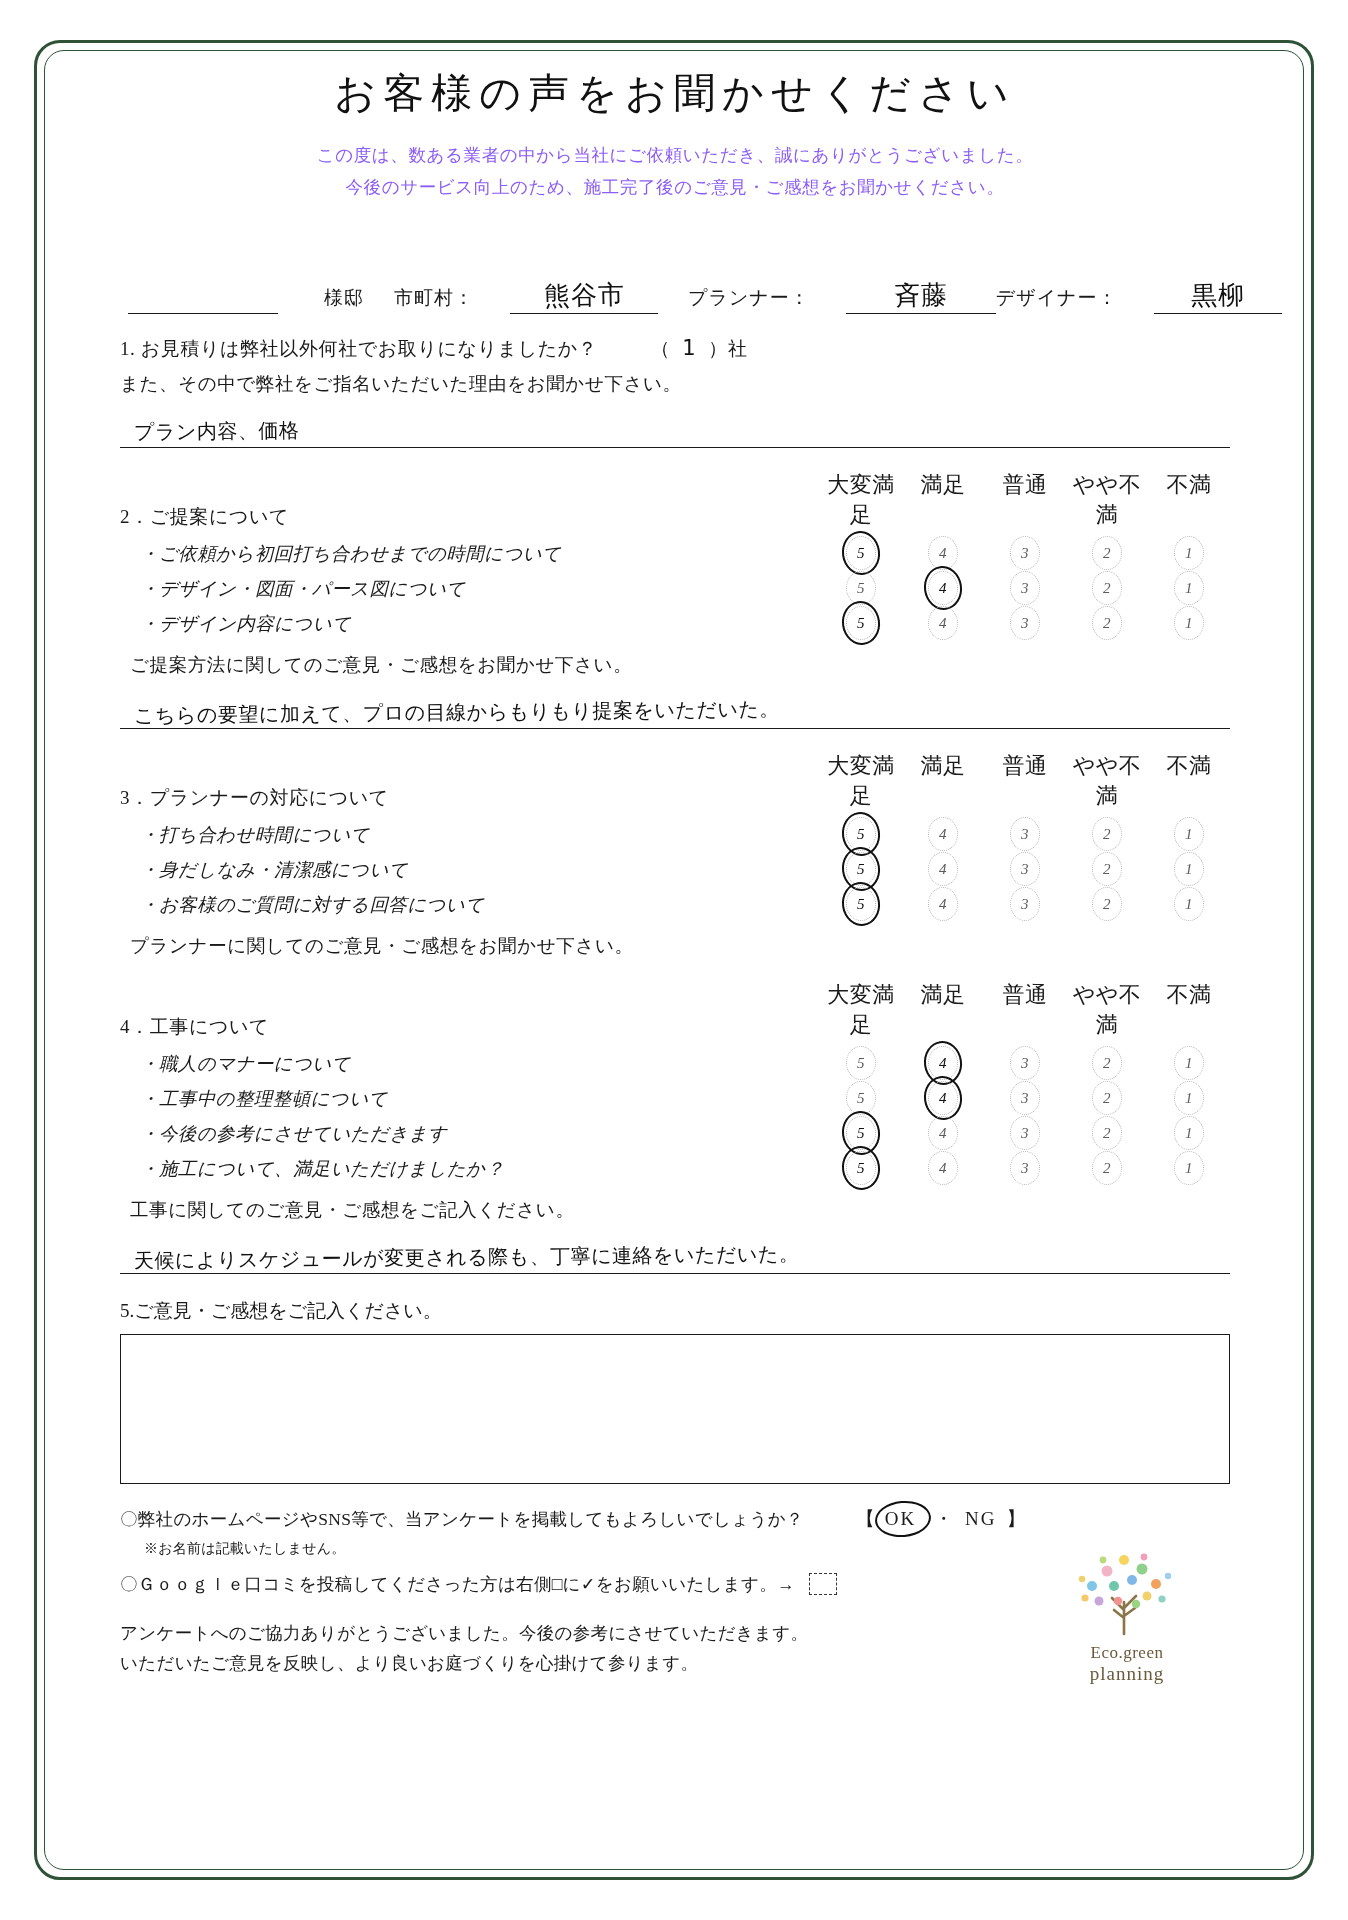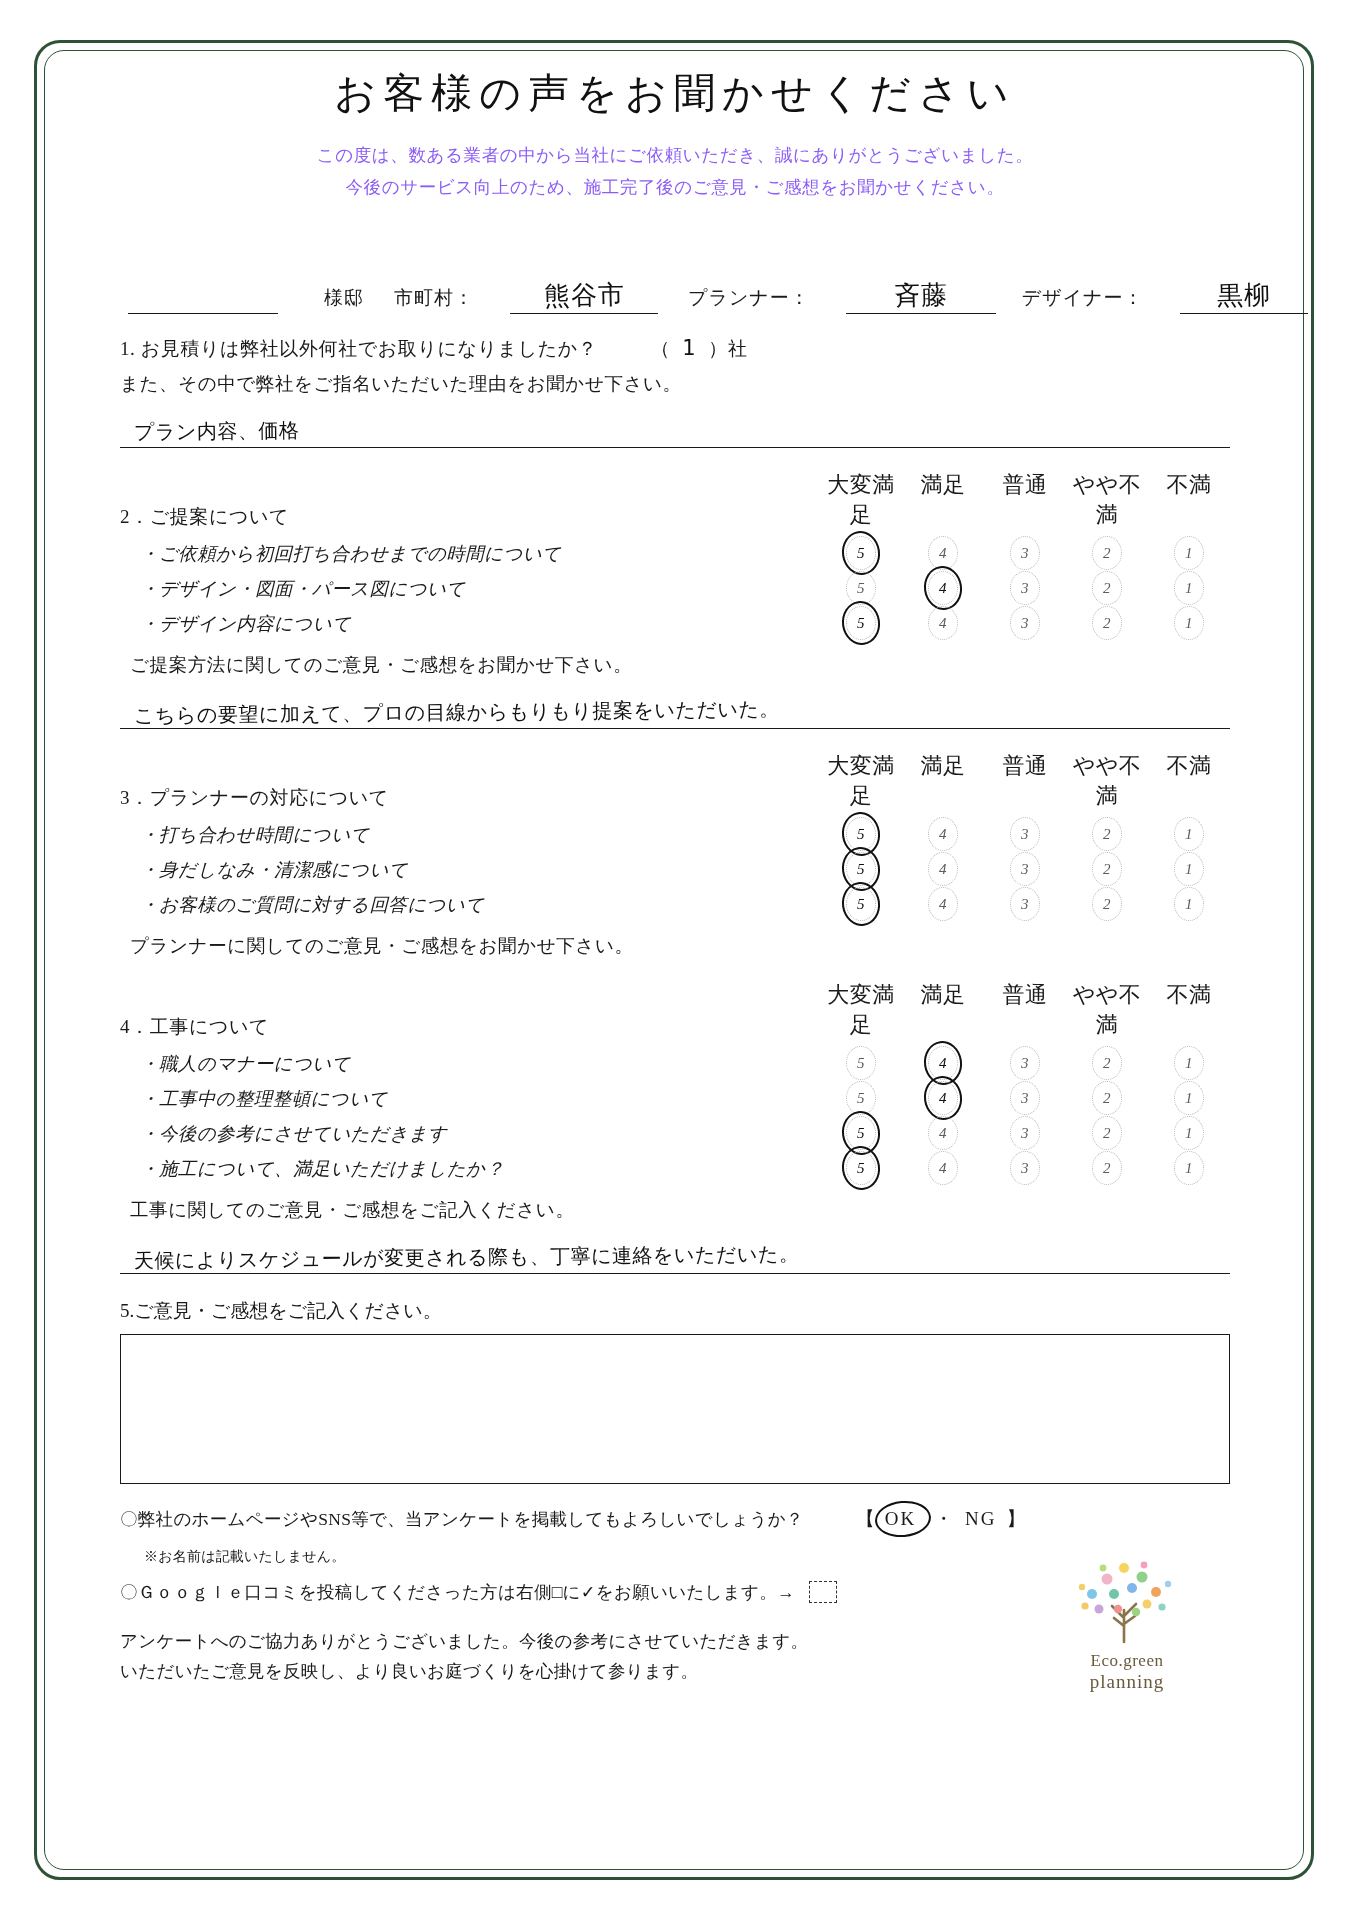--- a/index.html
+++ b/index.html
@@ -147,21 +147,21 @@
   }
   .ok-wrap{ position:relative; display:inline-flex; align-items:flex-end; justify-content:center; padding:0 8px; }
   .ok-wrap::after{
     content:"";
     position:absolute; left:-2px; top:-7px;
     width:52px; height:32px;
     border:2.2px solid #111;
     border-radius:50%;
     transform:rotate(-5deg);
   }
-  .note{ font-size:14px; padding-left:24px; margin-top:16px; letter-spacing:0.2px; }
+  .note{ font-size:14px; padding-left:24px; margin-top:8px; letter-spacing:0.2px; }
   .foot-row2{ margin-top:14px; display:flex; align-items:center; }
   .chk-box{
     width:28px; height:22px;
     border:1.4px dashed #333;
     margin-left:14px;
   }
   .thanks{ margin-top:22px; font-size:17.5px; line-height:1.75; }
   .company{
     margin-top:22px;
     text-align:center;
@@ -209,21 +209,21 @@
       <div class="ul u-city">
         <span class="hand" style="font-size:26px;">熊谷市</span>
       </div>
     </div>
     <div class="fld" style="margin-left:30px;">
       <span class="lbl">プランナー：</span>
       <div class="ul u-planner">
         <span class="hand" style="font-size:26px;">斉藤</span>
       </div>
     </div>
-    <div class="fld" style="margin-left:26px;">
+    <div class="fld" style="">
       <span class="lbl">デザイナー：</span>
       <div class="ul u-designer">
         <span class="hand" style="font-size:26px;">黒柳</span>
       </div>
     </div>
   </div>
 
   <div class="q">
     <div>
       <span>1. お見積りは弊社以外何社でお取りになりましたか？</span>

